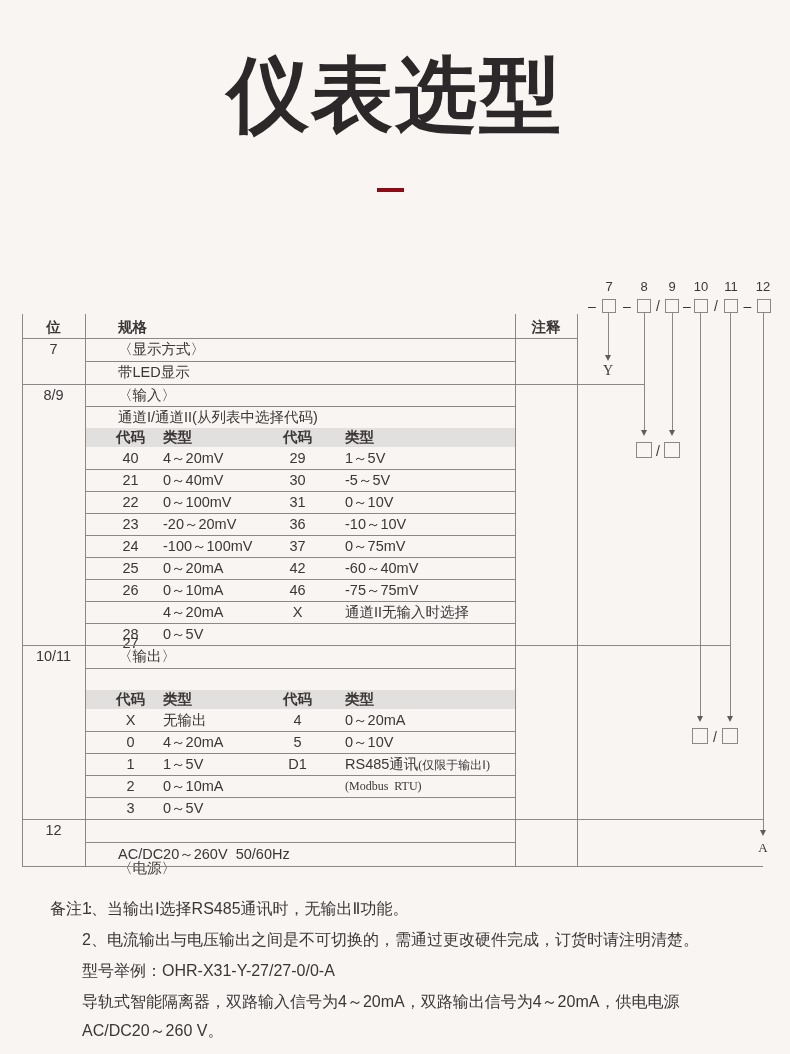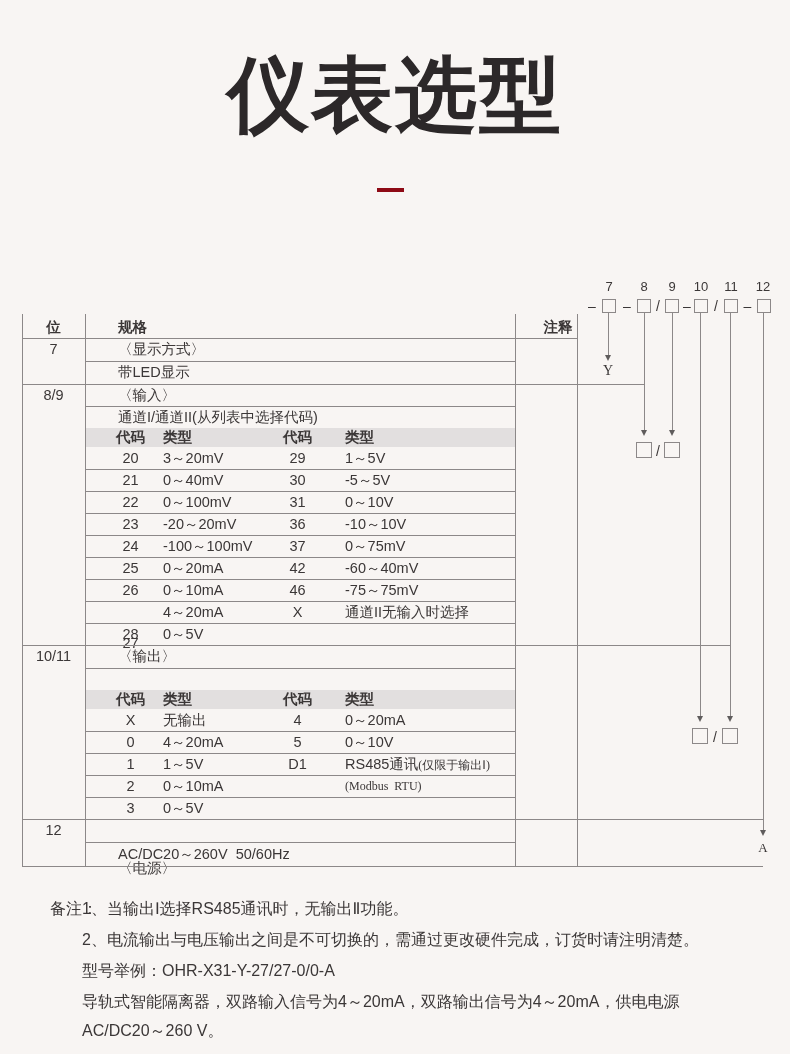--- a/index.html
+++ b/index.html
@@ -36,38 +36,38 @@
 <body>
 
 <div class="page">
 
   <div class="title">仪表选型</div>
   <div class="dash" style="background:#8e0a15"></div>
 
 
   <div class="t ctr b" style="left:22px;top:317px;width:63px;line-height:21px">位</div>
   <div class="t b" style="left:118px;top:317px;line-height:21px">规格</div>
-  <div class="t ctr b" style="left:527px;top:317px;width:62px;line-height:21px">注释</div>
+  <div class="t ctr b" style="left:515px;top:317px;width:62px;line-height:21px">注释</div>
 
   <div class="t ctr" style="left:22px;top:338px;width:63px;line-height:23px">7</div>
   <div class="t" style="left:118px;top:338px;line-height:23px">〈显示方式〉</div>
   <div class="t" style="left:118px;top:361px;line-height:23px">带LED显示</div>
 
   <div class="t ctr" style="left:22px;top:384px;width:63px;line-height:22px">8/9</div>
   <div class="t" style="left:118px;top:384px;line-height:22px">〈输入〉</div>
   <div class="t" style="left:118px;top:406px;line-height:22px">通道I/通道II(从列表中选择代码)</div>
 
   <div class="gbar" style="left:86px;top:428px;width:429px;height:19px"></div>
   <div class="t b c0" style="top:428px;line-height:19px">代码</div>
   <div class="t b c1" style="top:428px;line-height:19px">类型</div>
   <div class="t b c2" style="top:428px;line-height:19px">代码</div>
   <div class="t b c3" style="top:428px;line-height:19px">类型</div>
 
-  <div class="t c0" style="top:447px;line-height:22px">20</div>
-  <div class="t c1" style="top:447px;line-height:22px">3～20mV</div>
+  <div class="t c0" style="top:447px;line-height:22px">40</div>
+  <div class="t c1" style="top:447px;line-height:22px">4～20mV</div>
   <div class="t c2" style="top:447px;line-height:22px">29</div>
   <div class="t c3" style="top:447px;line-height:22px">1～5V</div>
 
   <div class="t c0" style="top:469px;line-height:22px">21</div>
   <div class="t c1" style="top:469px;line-height:22px">0～40mV</div>
   <div class="t c2" style="top:469px;line-height:22px">30</div>
   <div class="t c3" style="top:469px;line-height:22px">-5～5V</div>
 
   <div class="t c0" style="top:491px;line-height:22px">22</div>
   <div class="t c1" style="top:491px;line-height:22px">0～100mV</div>

